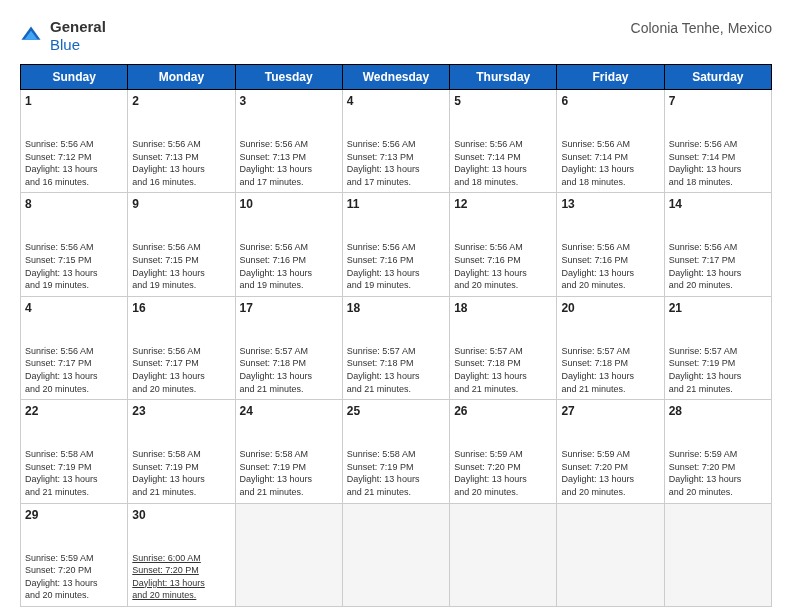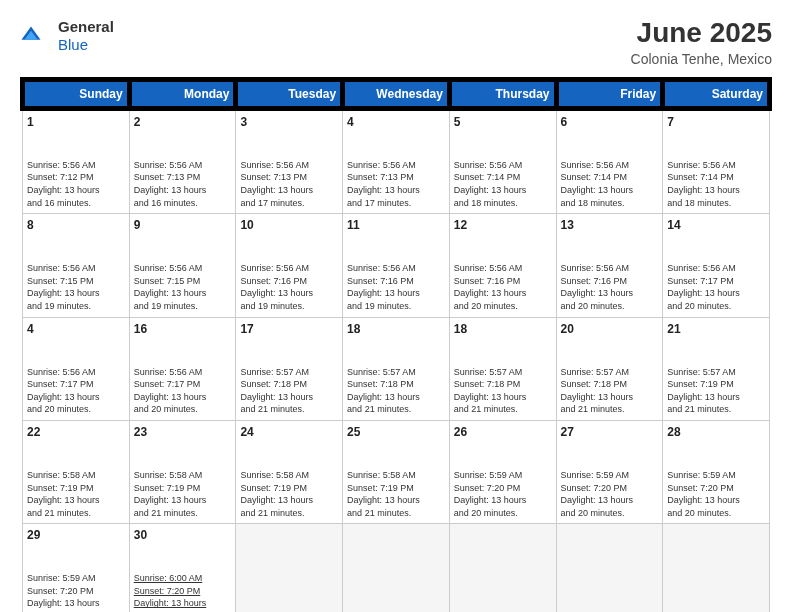--- a/index.html
+++ b/index.html
@@ -19,21 +19,21 @@
     }
     .header {
       display: flex;
       justify-content: space-between;
       align-items: flex-start;
       margin-bottom: 10px;
     }
     .logo {
       display: flex;
       align-items: center;
-      gap: 16px;
+      gap: 8px;
     }
     .logo-text-general {
       font-size: 15px;
       font-weight: bold;
       color: #333;
     }
     .logo-text-blue {
       font-size: 15px;
       font-weight: normal;
       color: #1565c0;
@@ -62,22 +62,22 @@
       border-collapse: collapse;
       width: 100%;
       table-layout: fixed;
     }
     .calendar th {
       background: #1565c0;
       color: #fff;
       font-size: 12px;
       font-weight: bold;
       padding: 5px 4px;
-      text-align: right;
-      border: 5px solid #000000;
+      text-align: center;
+      border: 1px solid #000000;
     }
     .calendar td {
       vertical-align: top;
       padding: 4px 4px;
       border: 1px solid #ccc;
       font-size: 9.5px;
       color: #333;
       height: 80px;
       background: #fff;
     }
@@ -110,21 +110,20 @@
       <svg class="logo-icon" viewBox="0 0 30 30">
         <polygon points="15,2 28,20 2,20" fill="#1565c0"></polygon>
         <polygon points="15,8 24,20 6,20" fill="#42a5f5"></polygon>
       </svg>
       <div>
         <span class="logo-text-general">General</span><br>
         <span class="logo-text-blue">Blue</span>
       </div>
     </div>
     <div class="title-block">
-      <div class="main-title">June 2025</div>
       <div class="subtitle">Colonia Tenhe, Mexico</div>
     </div>
   </div>
 
   <table class="calendar">
     <thead>
       <tr>
       <th>Sunday</th>
           <th>Monday</th>
           <th>Tuesday</th>

